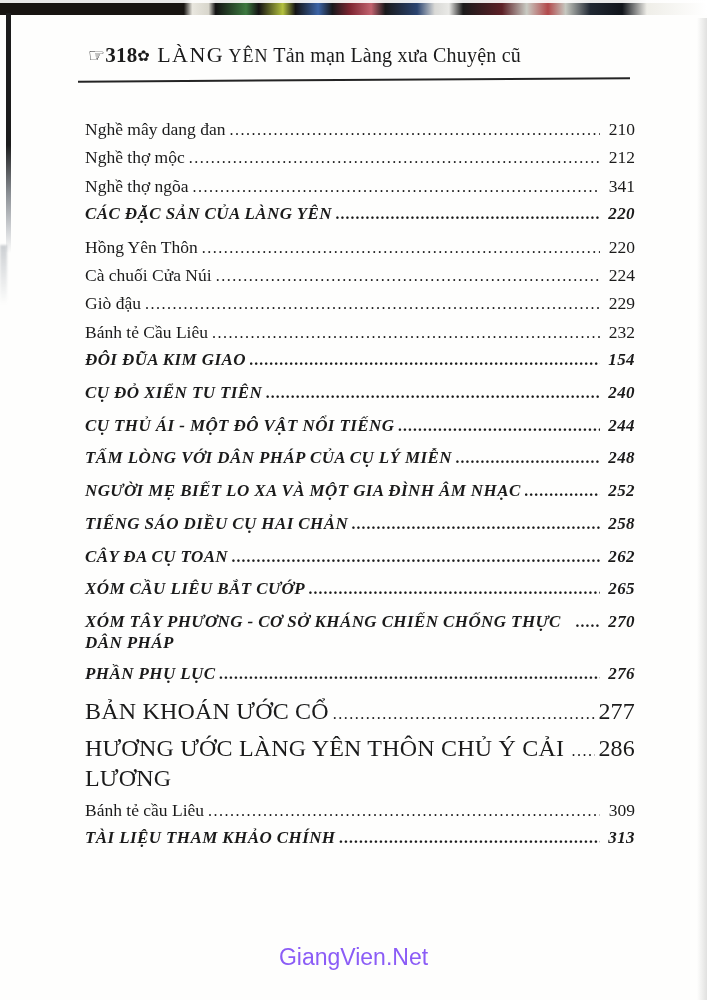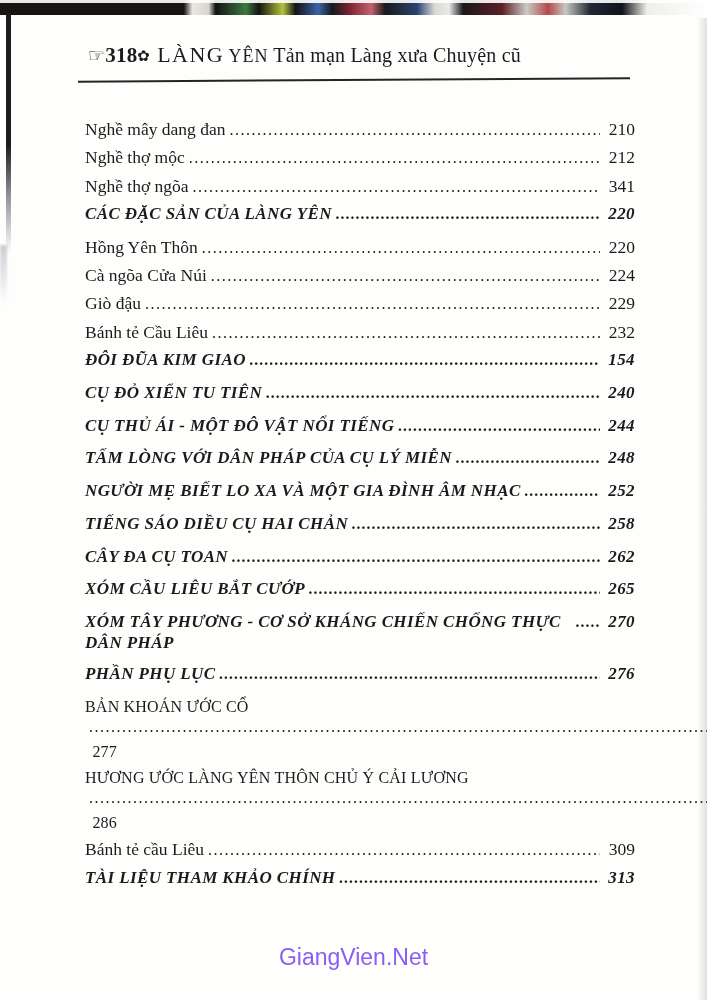--- a/index.html
+++ b/index.html
@@ -64,21 +64,21 @@
   .row .leader::after{
     content:"...................................................................................................................................................................................";
     letter-spacing:1.5px;font-size:16px;
   }
   .row .p{flex:0 0 auto;min-width:32px;text-align:right;}
   .row.section{
     font-weight:700;font-size:17px;letter-spacing:.4px;
     margin-top:4px;margin-bottom:11px;font-style:italic;
   }
   .row.section .leader::after{letter-spacing:1px;}
-  .row.caps{font-size:16px;letter-spacing:.2px;margin-bottom:7px;flex-direction:column;}
+  .row.caps{font-size:24px;letter-spacing:.2px;margin-bottom:7px;}
   
   #watermark{
     position:absolute;top:944px;left:0;width:707px;text-align:center;
     font-family:"Liberation Sans",sans-serif;font-size:23px;
   }
 </style>
 </head>
 <body>
 
 <div id="stage">
@@ -118,21 +118,21 @@
       <span class="p">220</span>
     </div>
 
     <div class="row item">
       <span class="t">Hồng Yên Thôn</span>
       <span class="leader"></span>
       <span class="p">220</span>
     </div>
 
     <div class="row item">
-      <span class="t">Cà ngõa Cửa Núi</span>
+      <span class="t">Cà chuối Cửa Núi</span>
       <span class="leader"></span>
       <span class="p">224</span>
     </div>
 
 
     <div class="row item">
       <span class="t">Giò đậu</span>
       <span class="leader"></span>
       <span class="p">229</span>
     </div>

